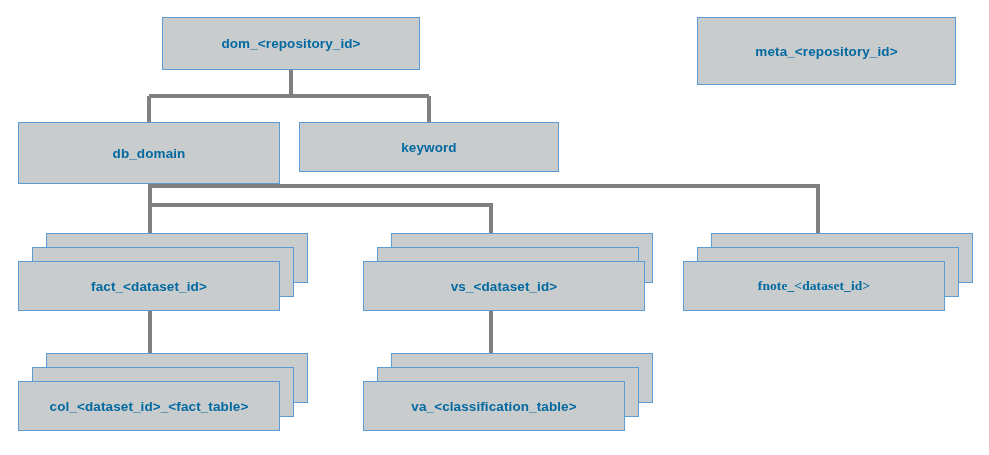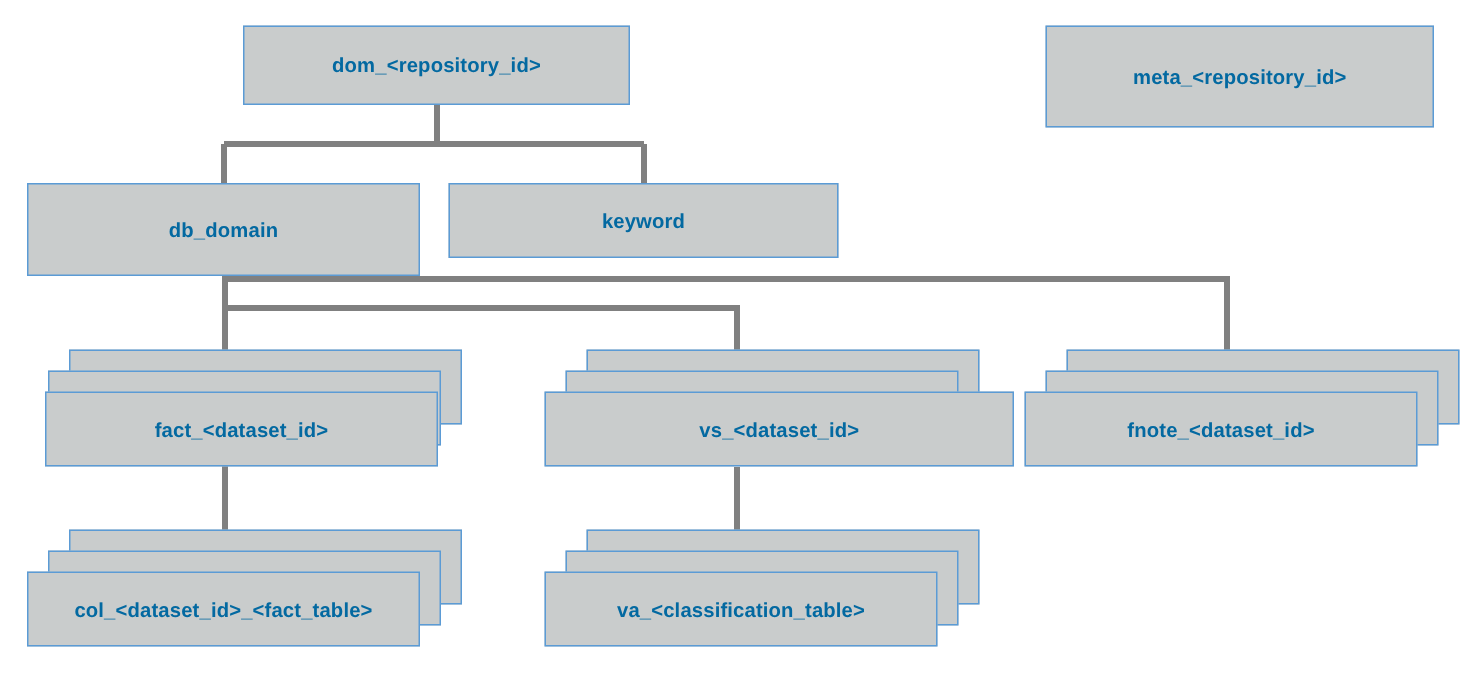--- a/index.html
+++ b/index.html
@@ -89,34 +89,34 @@
   </div>
 
   <div class="node" style="left:299px; top:122px; width:260px; height:50px;">
     <span class="node-label">keyword</span>
   </div>
 
 
   <div class="stack" style="left:18px; top:261px; width:262px; height:50px;">
     <div class="node stack-back-2" style="transform: translate(28px,-28px); width:262px; height:50px;"></div>
     <div class="node stack-back-1" style="transform: translate(14px,-14px); width:262px; height:50px;"></div>
-    <div class="node stack-front" style="width:262px; height:50px;margin-left:12px;">
+    <div class="node stack-front" style="width:262px; height:50px;">
       <span class="node-label">fact_&lt;dataset_id&gt;</span>
     </div>
   </div>
 
   <div class="stack" style="left:363px; top:261px; width:262px; height:50px;">
     <div class="node stack-back-2" style="transform: translate(28px,-28px); width:262px; height:50px;"></div>
     <div class="node stack-back-1" style="transform: translate(14px,-14px); width:262px; height:50px;"></div>
-    <div class="node stack-front" style="width:313px; height:50px;">
+    <div class="node stack-front" style="width:282px; height:50px;">
       <span class="node-label">vs_&lt;dataset_id&gt;</span>
     </div>
   </div>
 
-  <div class="stack" style="left:683px; top:261px; width:262px; height:50px;">
+  <div class="stack" style="left:683px; top:261px; width:262px; height:50px;font-family:Liberation Serif, serif;">
     <div class="node stack-back-2" style="transform: translate(28px,-28px); width:262px; height:50px;"></div>
     <div class="node stack-back-1" style="transform: translate(14px,-14px); width:262px; height:50px;"></div>
     <div class="node stack-front" style="width:262px; height:50px;">
       <span class="node-label">fnote_&lt;dataset_id&gt;</span>
     </div>
   </div>
 
   <div class="stack" style="left:363px; top:381px; width:262px; height:50px;">
     <div class="node stack-back-2" style="transform: translate(28px,-28px); width:262px; height:50px;"></div>
     <div class="node stack-back-1" style="transform: translate(14px,-14px); width:262px; height:50px;"></div>

